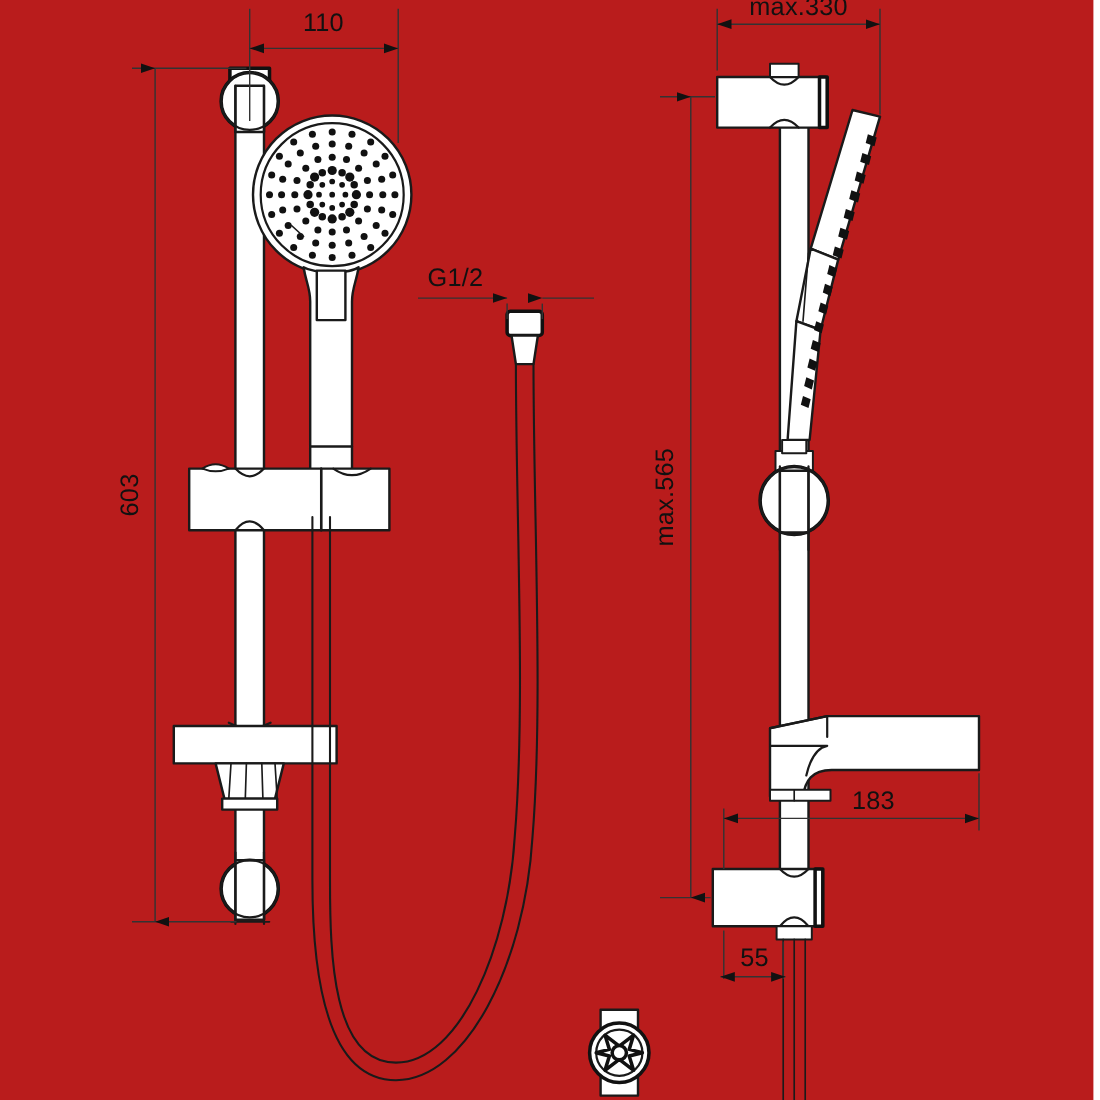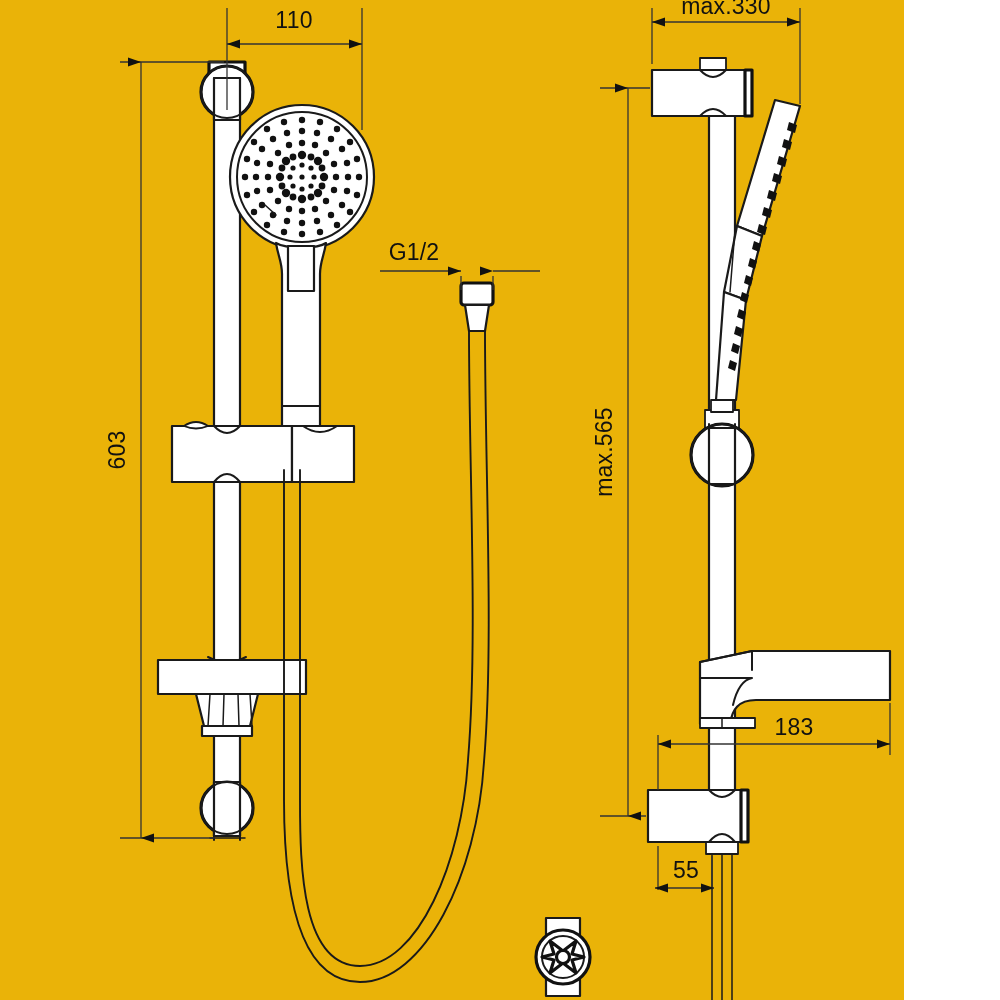--- a/index.html
+++ b/index.html
@@ -1,18 +1,18 @@
 <!DOCTYPE html>
 <html><head>
 <meta charset="utf-8">
 <style>
   html,body{margin:0;padding:0;background:#ffffff;}
   body{width:1000px;height:1000px;overflow:hidden;
        font-family:"Liberation Sans",sans-serif;}
-  #sheet{position:relative;width:904px;height:1000px;background:#eab308;text-decoration:underline;}
+  #sheet{position:relative;width:994px;height:1000px;background:#b91c1c;text-decoration:underline;}
   svg#drawing{display:block;width:1000px;height:1000px;}
   .part{fill:#ffffff;stroke:#1a1a1a;stroke-width:2.2;
         stroke-linejoin:round;stroke-linecap:round;}
   .part-thin{fill:#ffffff;stroke:#1a1a1a;stroke-width:1.8;
         stroke-linejoin:round;stroke-linecap:round;}
   .part-heavy{fill:#ffffff;stroke:#111111;stroke-width:3.2;
         stroke-linejoin:round;stroke-linecap:round;}
   .edge{fill:none;stroke:#1a1a1a;stroke-width:2.0;
         stroke-linecap:round;stroke-linejoin:round;}
   .edge-thin{fill:none;stroke:#1a1a1a;stroke-width:1.5;

